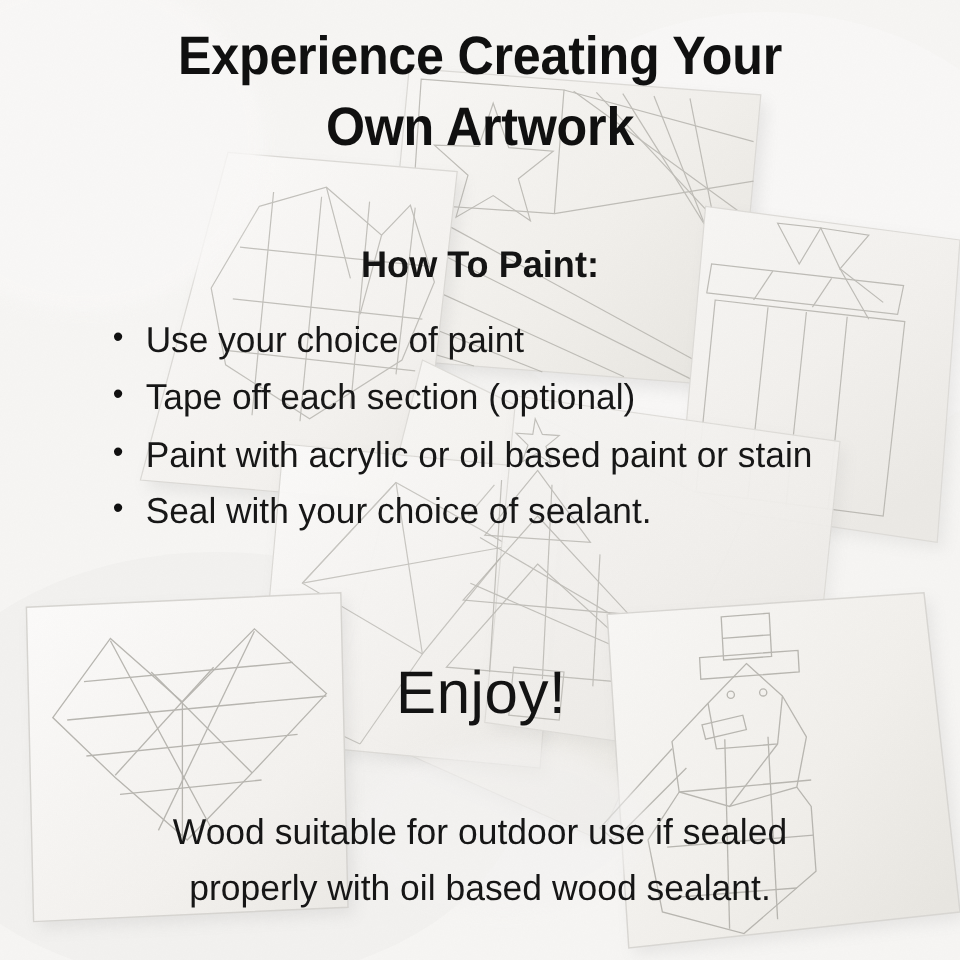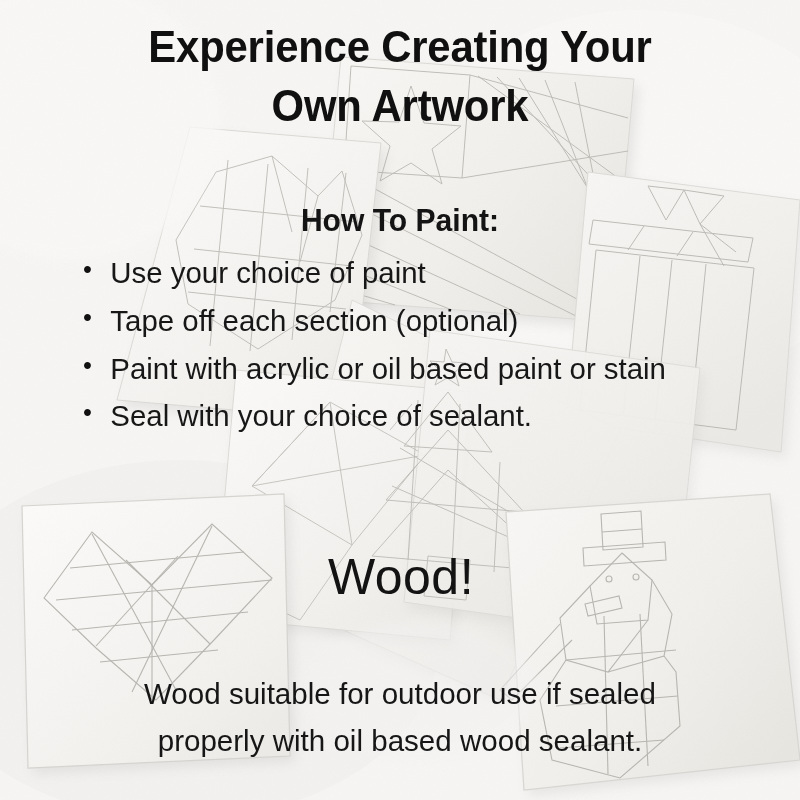--- a/index.html
+++ b/index.html
@@ -60,21 +60,21 @@
     letter-spacing: 0px;
     color: #141414;
     transform: scaleX(0.97);
   }
 
   ul.bullets {
     position: absolute;
     left: 78px;
     top: 249px;
     width: 700px;
-    margin: 1px;
+    margin: 12px;
     padding: 0;
     list-style: none;
     color: #171717;
     font-size: 30px;
     line-height: 1.56;
   }
   ul.bullets li {
     position: relative;
     padding-left: 32px;
     margin: 0 0 1px 0;
@@ -328,21 +328,21 @@
 
     <div class="howto">How To Paint:</div>
 
     <ul class="bullets">
       <li>Use your choice of paint</li>
       <li>Tape off each section (optional)</li>
       <li>Paint with acrylic or oil based paint or stain</li>
       <li>Seal with your choice of sealant.</li>
     </ul>
 
-    <div class="enjoy">Wood!</div>
+    <div class="enjoy">Enjoy!</div>
 
     <div class="footnote">
       <div>Wood suitable for outdoor use if sealed</div>
       <div>properly with oil based wood sealant.</div>
     </div>
 
   </div>
 </div>
 
 </body></html>

